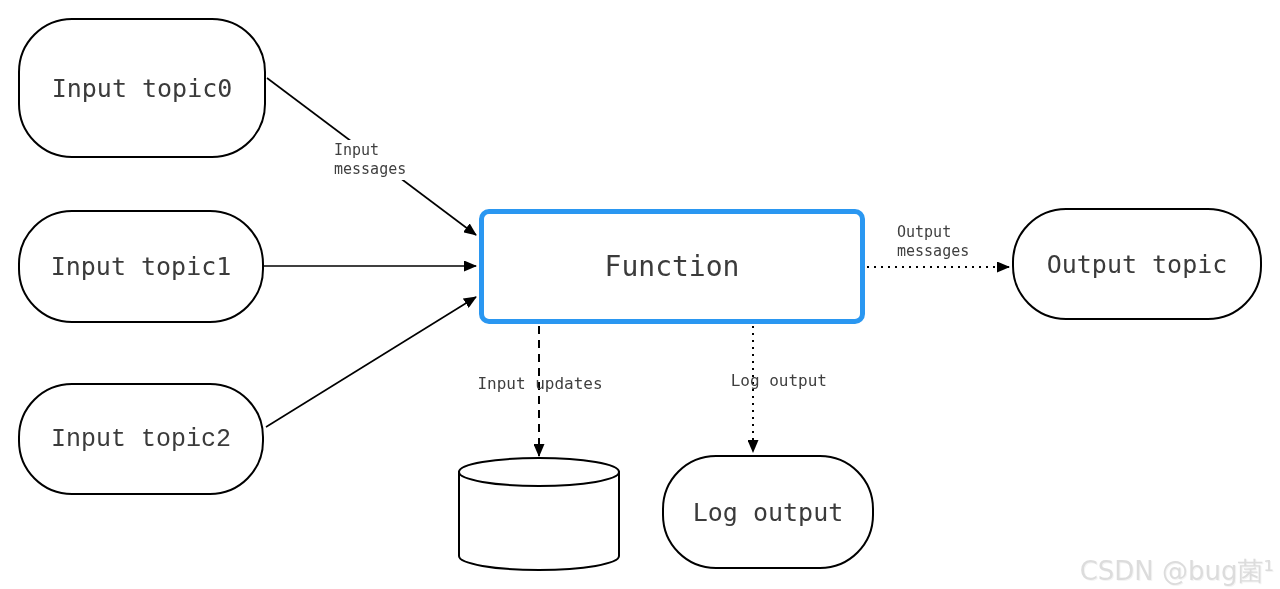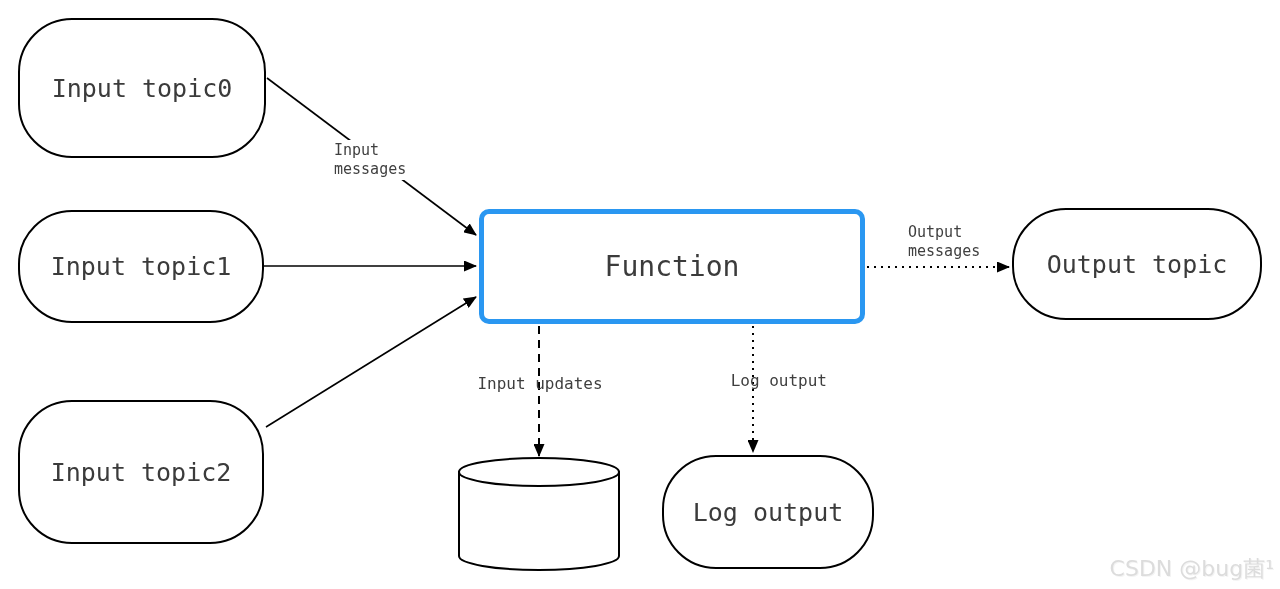--- a/index.html
+++ b/index.html
@@ -39,21 +39,21 @@
     border-radius: 54px;
     font-size: 25px;
   }
   .function-box {
     border: 5px solid #2a97f1;
     border-radius: 10px;
     font-size: 28px;
   }
   #n-input0 { left: 18px;   top: 18px;  width: 248px; height: 140px; }
   #n-input1 { left: 18px;   top: 210px; width: 246px; height: 113px; }
-  #n-input2 { left: 18px;   top: 400px; width: 246px; height: 144px; }
+  #n-input2 { left: 18px;   top: 383px; width: 246px; height: 112px; font-family: Liberation Mono, monospace; }
   #n-function { left: 479px; top: 209px; width: 386px; height: 115px; }
   #n-output { left: 1012px; top: 208px; width: 250px; height: 112px; }
   #n-logtopic { left: 662px; top: 455px; width: 212px; height: 114px; }
   .bookkeeper-label {
     position: absolute;
     left: 459px;
     top: 506px;
     width: 160px;
     text-align: center;
     font-family: "DejaVu Sans", sans-serif;
@@ -74,21 +74,20 @@
     left: 331px;
     top: 140px;
     background: #ffffff;
     padding: 1px 3px;
     font-size: 15px;
   }
   #lbl-output-messages {
     left: 897px;
     top: 223px;
     font-size: 15px;
-    margin-left: 11px;
   }
   #lbl-state-updates {
     left: 465px;
     top: 374px;
     width: 150px;
     text-align: center;
     font-size: 16px;
   }
   #lbl-log-output {
     left: 677px;
@@ -96,21 +95,21 @@
     width: 150px;
     text-align: right;
     font-size: 16px;
   }
   .watermark {
     position: absolute;
     right: 6px;
     top: 554px;
     z-index: 5;
     font-family: "DejaVu Sans", sans-serif;
-    font-size: 22px;
+    font-size: 26px;
     color: #dcdcdc;
     text-shadow: 1px 1px 0 #f4f4f4;
     white-space: nowrap;
     margin-left: 48px;
   }
 </style>
 </head>
 <body>
 
 <div class="stage">

